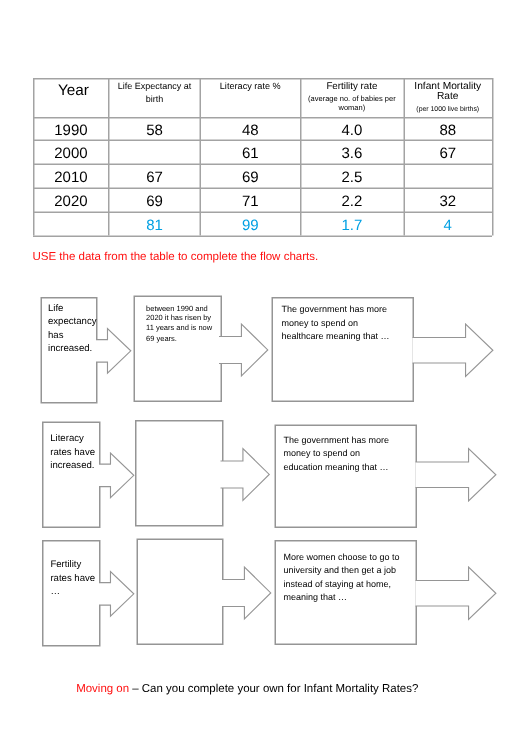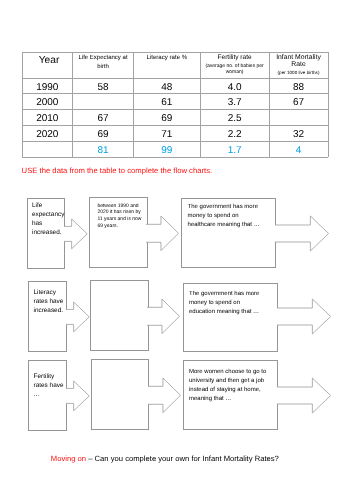--- a/index.html
+++ b/index.html
@@ -61,21 +61,21 @@
         <span class="hdr-main" style="font-size:6.8px;line-height:6.8px">Infant Mortality Rate</span>
         <span class="hdr-sub" style="font-size:4.6px;line-height:6.1px;padding-top:1.6px">(per 1000 live births)</span>
       </div>
       <div class="cell dcell" style="left:0px;top:26px;width:50.6px;height:15.5px;line-height:15.5px">1990</div>
       <div class="cell dcell" style="left:50.6px;top:26px;width:60.9px;height:15.5px;line-height:15.5px">58</div>
       <div class="cell dcell" style="left:111.5px;top:26px;width:66.69999999999999px;height:15.5px;line-height:15.5px">48</div>
       <div class="cell dcell" style="left:178.2px;top:26px;width:68.80000000000001px;height:15.5px;line-height:15.5px">4.0</div>
       <div class="cell dcell" style="left:247px;top:26px;width:59px;height:15.5px;line-height:15.5px">88</div>
       <div class="cell dcell" style="left:0px;top:41.5px;width:50.6px;height:15.5px;line-height:15.5px">2000</div>
       <div class="cell dcell" style="left:111.5px;top:41.5px;width:66.69999999999999px;height:15.5px;line-height:15.5px">61</div>
-      <div class="cell dcell" style="left:178.2px;top:41.5px;width:68.80000000000001px;height:15.5px;line-height:15.5px">3.7</div>
+      <div class="cell dcell" style="left:178.2px;top:41.5px;width:68.80000000000001px;height:15.5px;line-height:15.5px">3.6</div>
       <div class="cell dcell" style="left:247px;top:41.5px;width:59px;height:15.5px;line-height:15.5px">67</div>
       <div class="cell dcell" style="left:0px;top:57px;width:50.6px;height:16px;line-height:16px">2010</div>
       <div class="cell dcell" style="left:50.6px;top:57px;width:60.9px;height:16px;line-height:16px">67</div>
       <div class="cell dcell" style="left:111.5px;top:57px;width:66.69999999999999px;height:16px;line-height:16px">69</div>
       <div class="cell dcell" style="left:178.2px;top:57px;width:68.80000000000001px;height:16px;line-height:16px">2.5</div>
       <div class="cell dcell" style="left:0px;top:73px;width:50.6px;height:16.799999999999997px;line-height:16.799999999999997px">2020</div>
       <div class="cell dcell" style="left:50.6px;top:73px;width:60.9px;height:16.799999999999997px;line-height:16.799999999999997px">69</div>
       <div class="cell dcell" style="left:111.5px;top:73px;width:66.69999999999999px;height:16.799999999999997px;line-height:16.799999999999997px">71</div>
       <div class="cell dcell" style="left:178.2px;top:73px;width:68.80000000000001px;height:16.799999999999997px;line-height:16.799999999999997px">2.2</div>
       <div class="cell dcell" style="left:247px;top:73px;width:59px;height:16.799999999999997px;line-height:16.799999999999997px">32</div>

